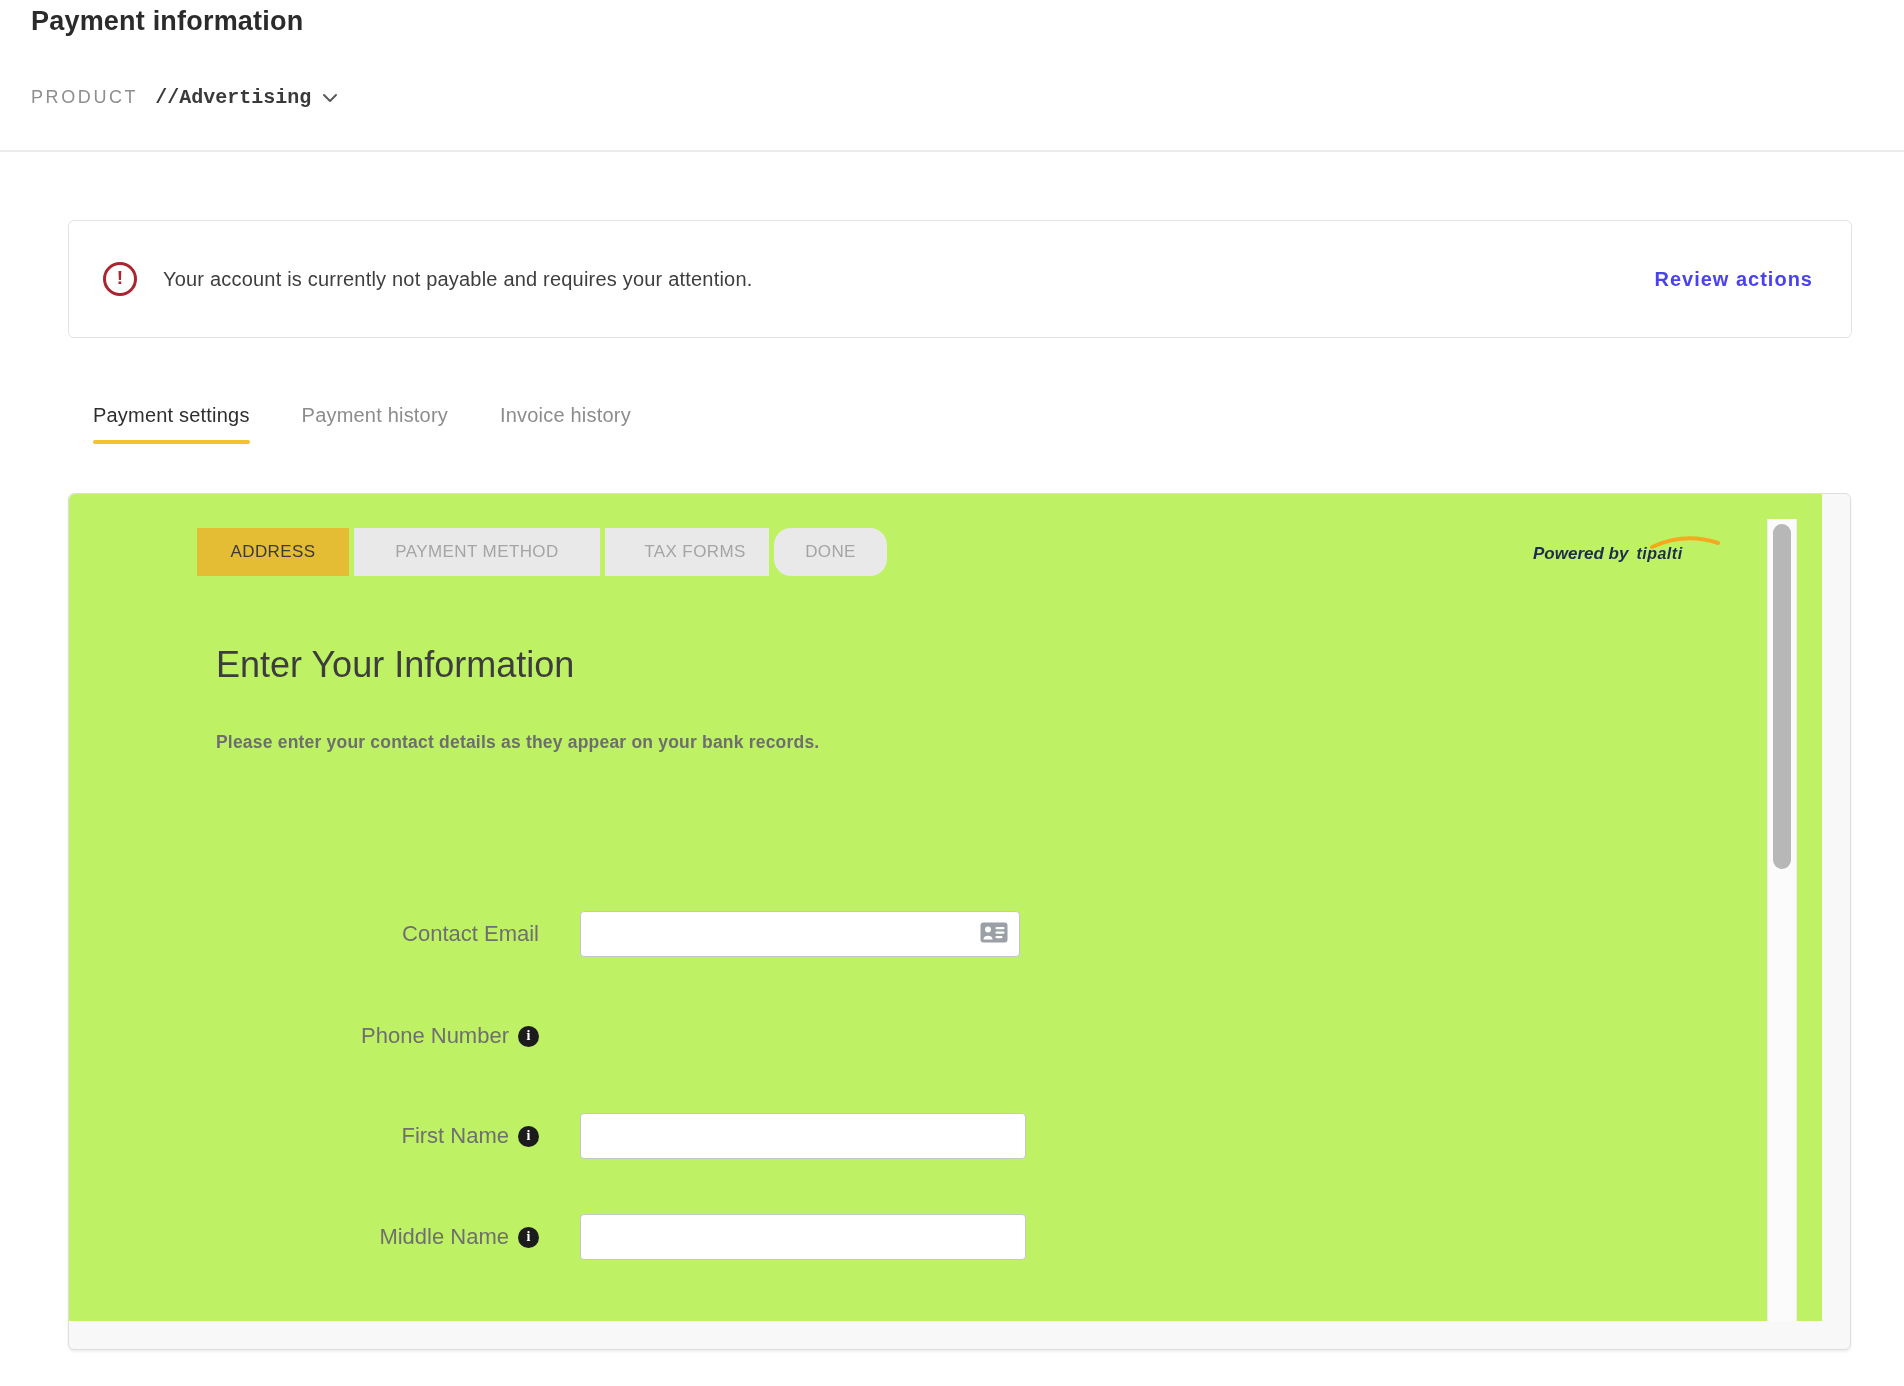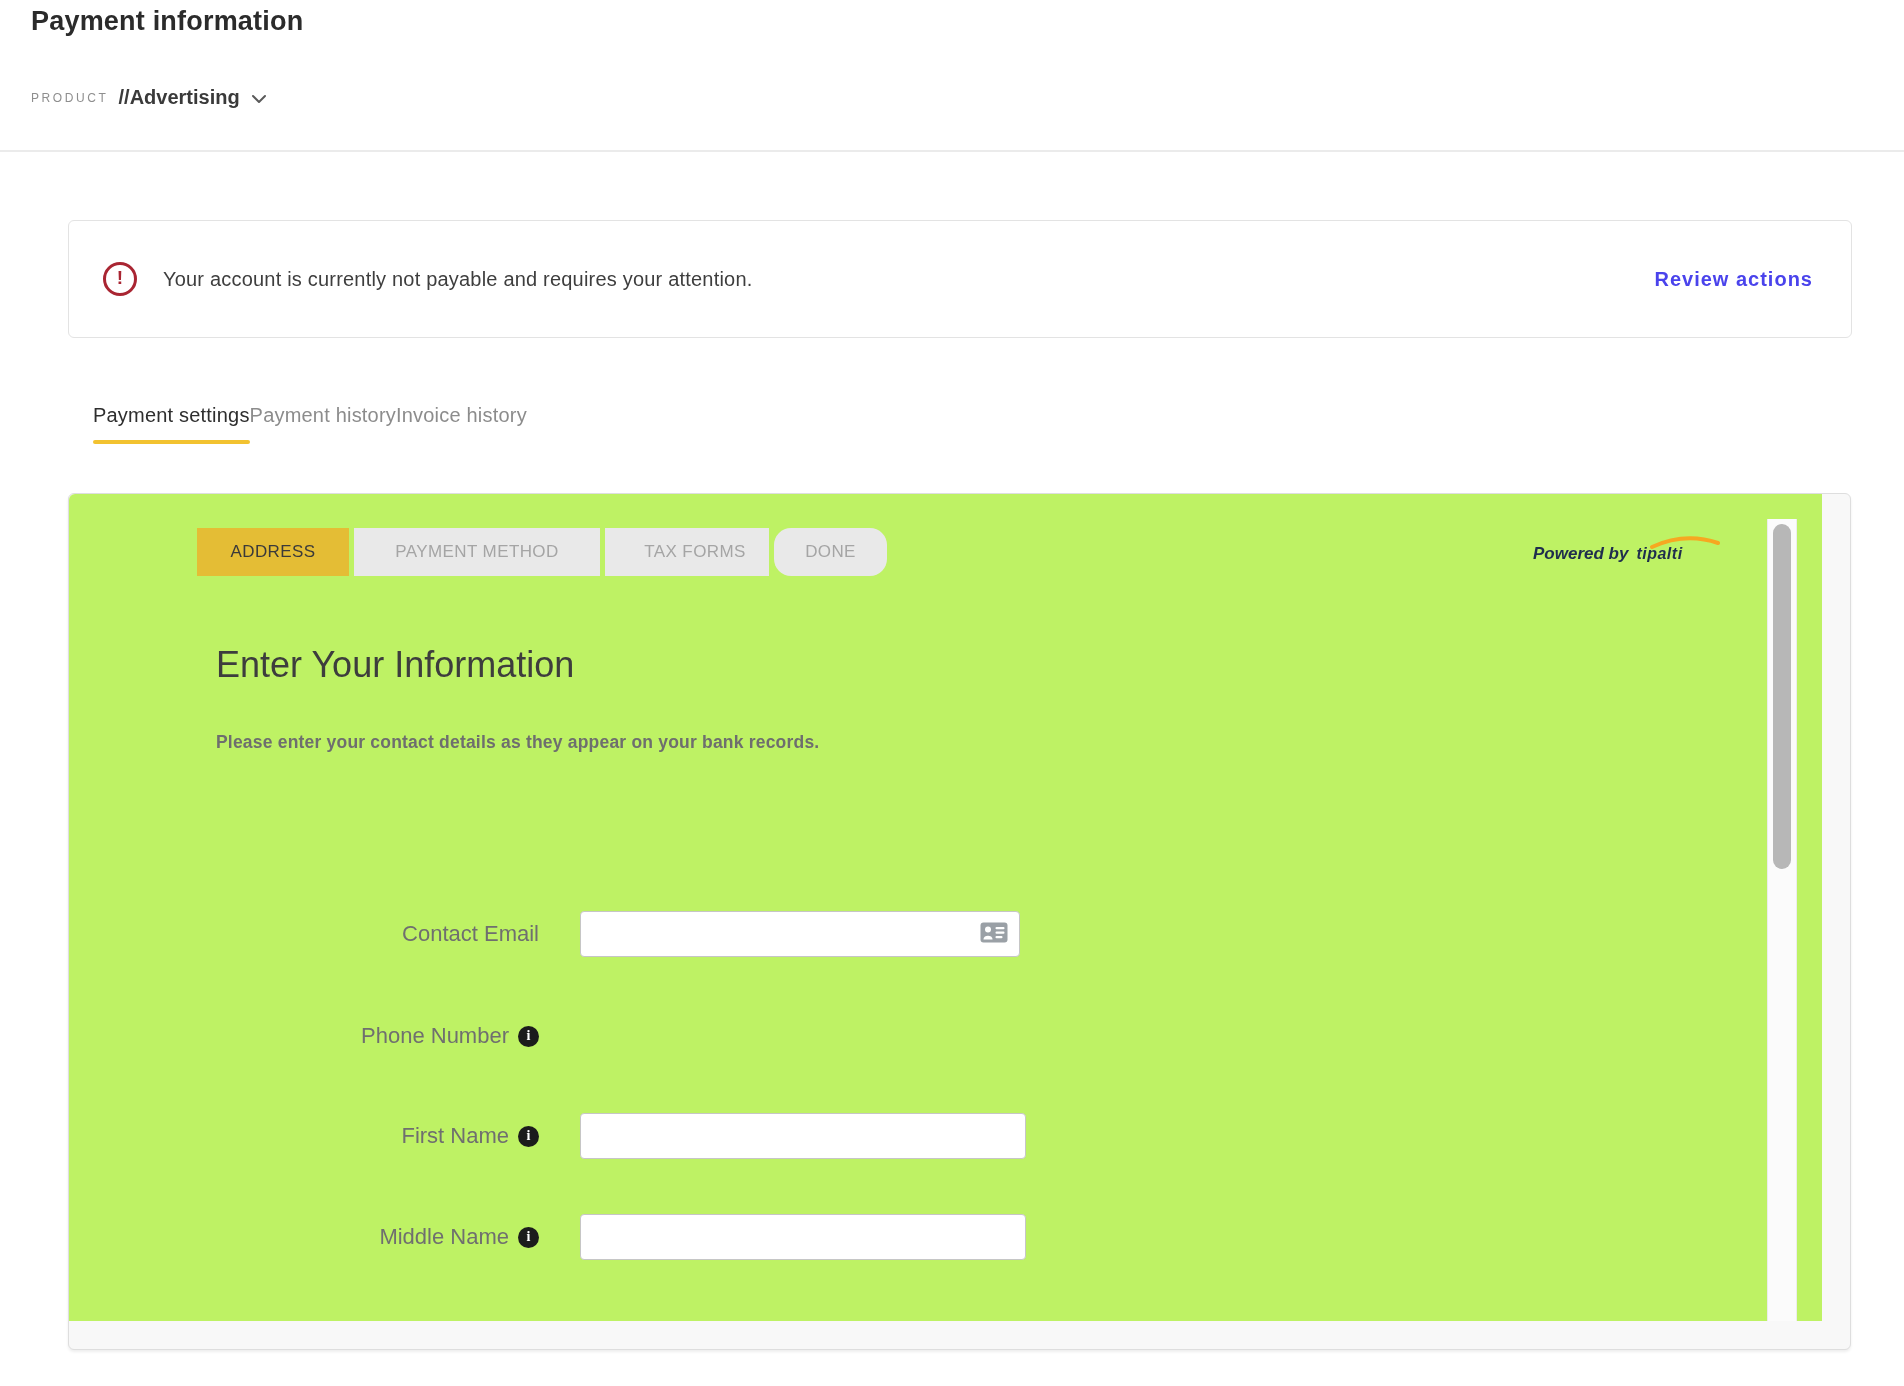--- a/index.html
+++ b/index.html
@@ -2,34 +2,34 @@
 <html><head>
 <meta charset="utf-8">
 <style>
   * { box-sizing: border-box; }
   body { margin:0; background:#fff; font-family:"Liberation Sans", sans-serif; }
   .page { position:relative; width:1904px; height:1386px; background:#fff; overflow:hidden; }
 
   
   .page-title { position:absolute; left:31px; top:6px; margin:0; font-size:27px; font-weight:700; color:#2b2b2b; letter-spacing:.2px; }
   .product-row { position:absolute; left:31px; top:86px; display:flex; align-items:center; }
-  .product-label { font-size:12px; letter-spacing:2.6px; color:#8e8e8e; font-weight:500; }
-  .product-selector { display:flex; align-items:center; gap:11px; margin-left:10px; background:none; border:none; padding:0; cursor:pointer; font-family:Liberation Sans, sans-serif; }
+  .product-label { font-size:18px; letter-spacing:2.6px; color:#8e8e8e; font-weight:500; }
+  .product-selector { display:flex; align-items:center; gap:11px; margin-left:17px; background:none; border:none; padding:0; cursor:pointer; font-family:Liberation Mono, monospace; }
   .product-value { font-size:20px; font-weight:700; color:#3a3a3a; }
   .chevron-svg { margin-top:3px; }
   .header-divider { position:absolute; left:0; top:150px; width:100%; height:2px; background:#ebebeb; }
 
   
   .alert { position:absolute; left:68px; top:220px; width:1784px; height:118px; border:1.5px solid #e3e3e3; border-radius:6px; background:#fff; display:flex; align-items:center; }
   .alert-icon { flex:none; width:34px; height:34px; margin-left:34px; border-radius:50%; border:3.5px solid #a92532; color:#a92532; display:flex; align-items:center; justify-content:center; font-size:19px; font-weight:700; padding-bottom:2px; }
   .alert-msg { margin:0 0 0 26px; font-size:20px; color:#3e3e3e; font-weight:500; letter-spacing:.2px; }
   .alert-link { margin-left:auto; margin-right:38px; font-size:20px; font-weight:700; color:#4a43ec; letter-spacing:1px; text-decoration:none; cursor:pointer; }
 
   
-  .tabs { position:absolute; left:93px; top:404px; display:flex; }
+  .tabs { position:absolute; left:93px; top:404px; display:flex; gap:52px; }
   .tab { font-size:20px; color:#8c8c8c; padding-bottom:17px; position:relative; cursor:pointer; letter-spacing:.2px; }
   .tab.active { color:#2e2e2e; font-weight:500; }
   .tab.active::after { content:""; position:absolute; left:0; right:0; bottom:0; height:4px; background:#f2c230; border-radius:2px; }
 
   
   .card { position:absolute; left:68px; top:493px; width:1783px; height:857px; border:1.5px solid #dedede; border-radius:6px; background:#f8f8f8; box-shadow:0 2px 3px rgba(0,0,0,.07); }
   .tframe { position:absolute; left:0; top:0; width:1753px; height:827px; background:#bef264; border-radius:6px 0 0 0; }
 
   
   .steps { position:absolute; left:128px; top:34px; display:flex; gap:5px; }

